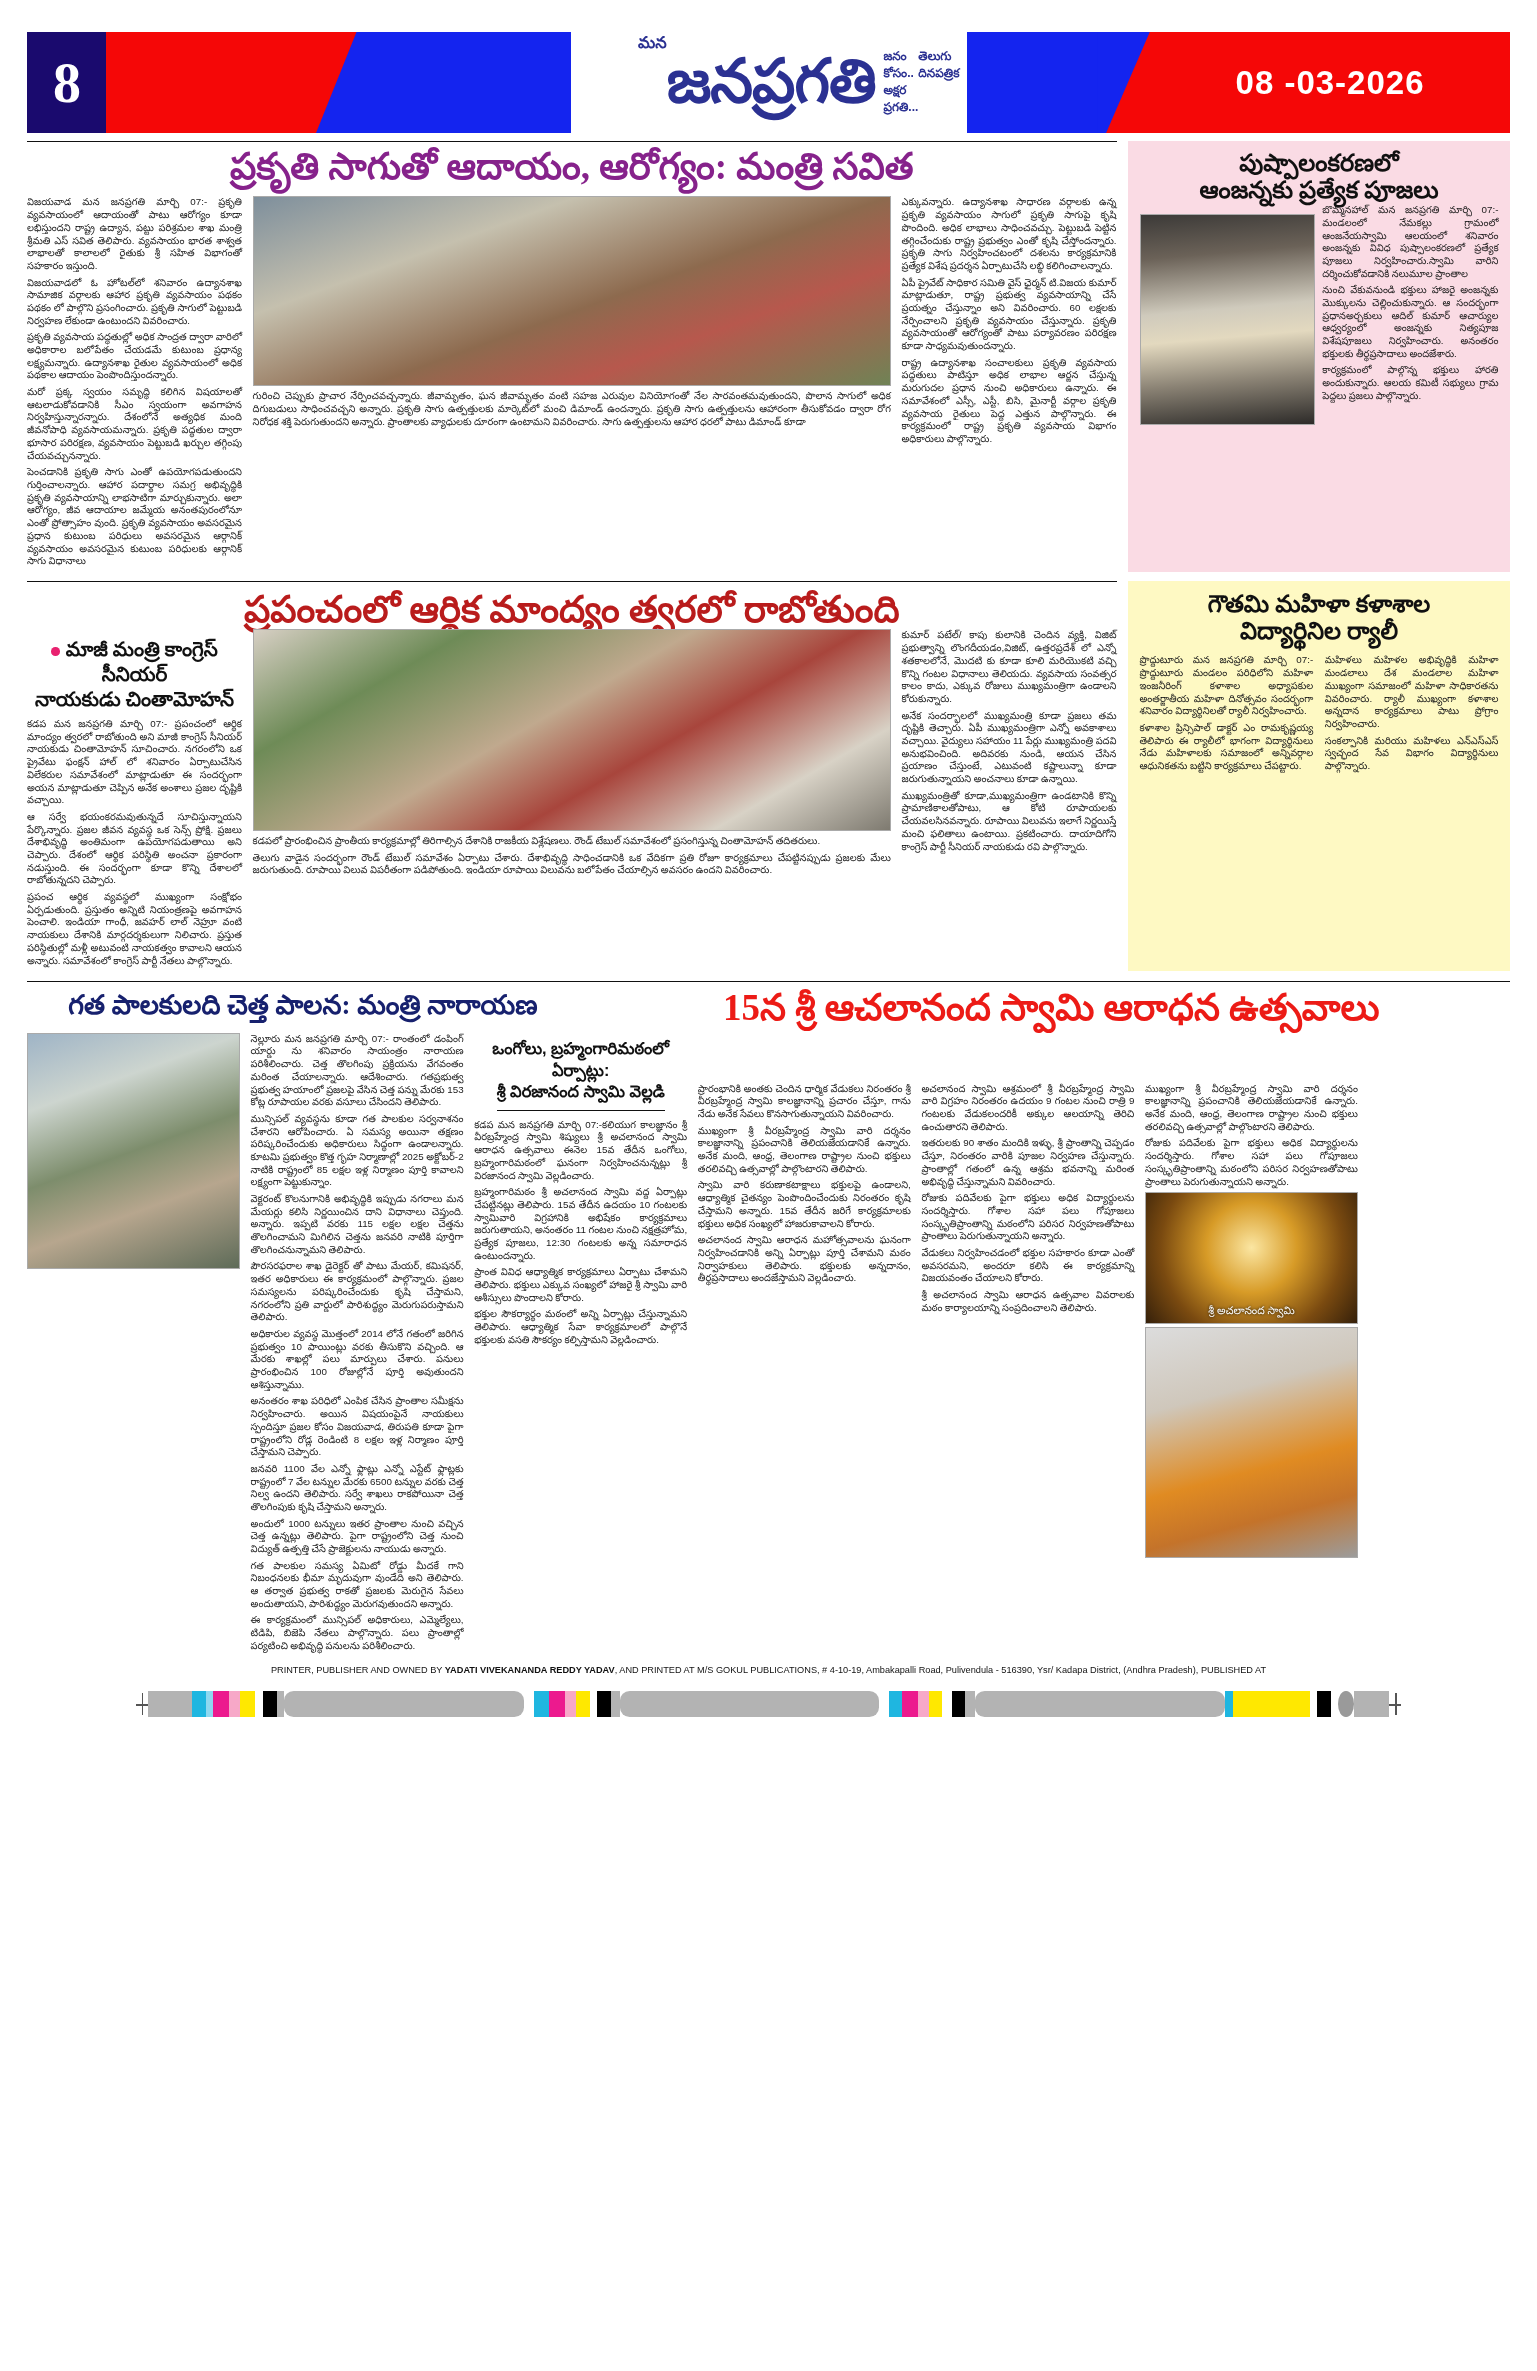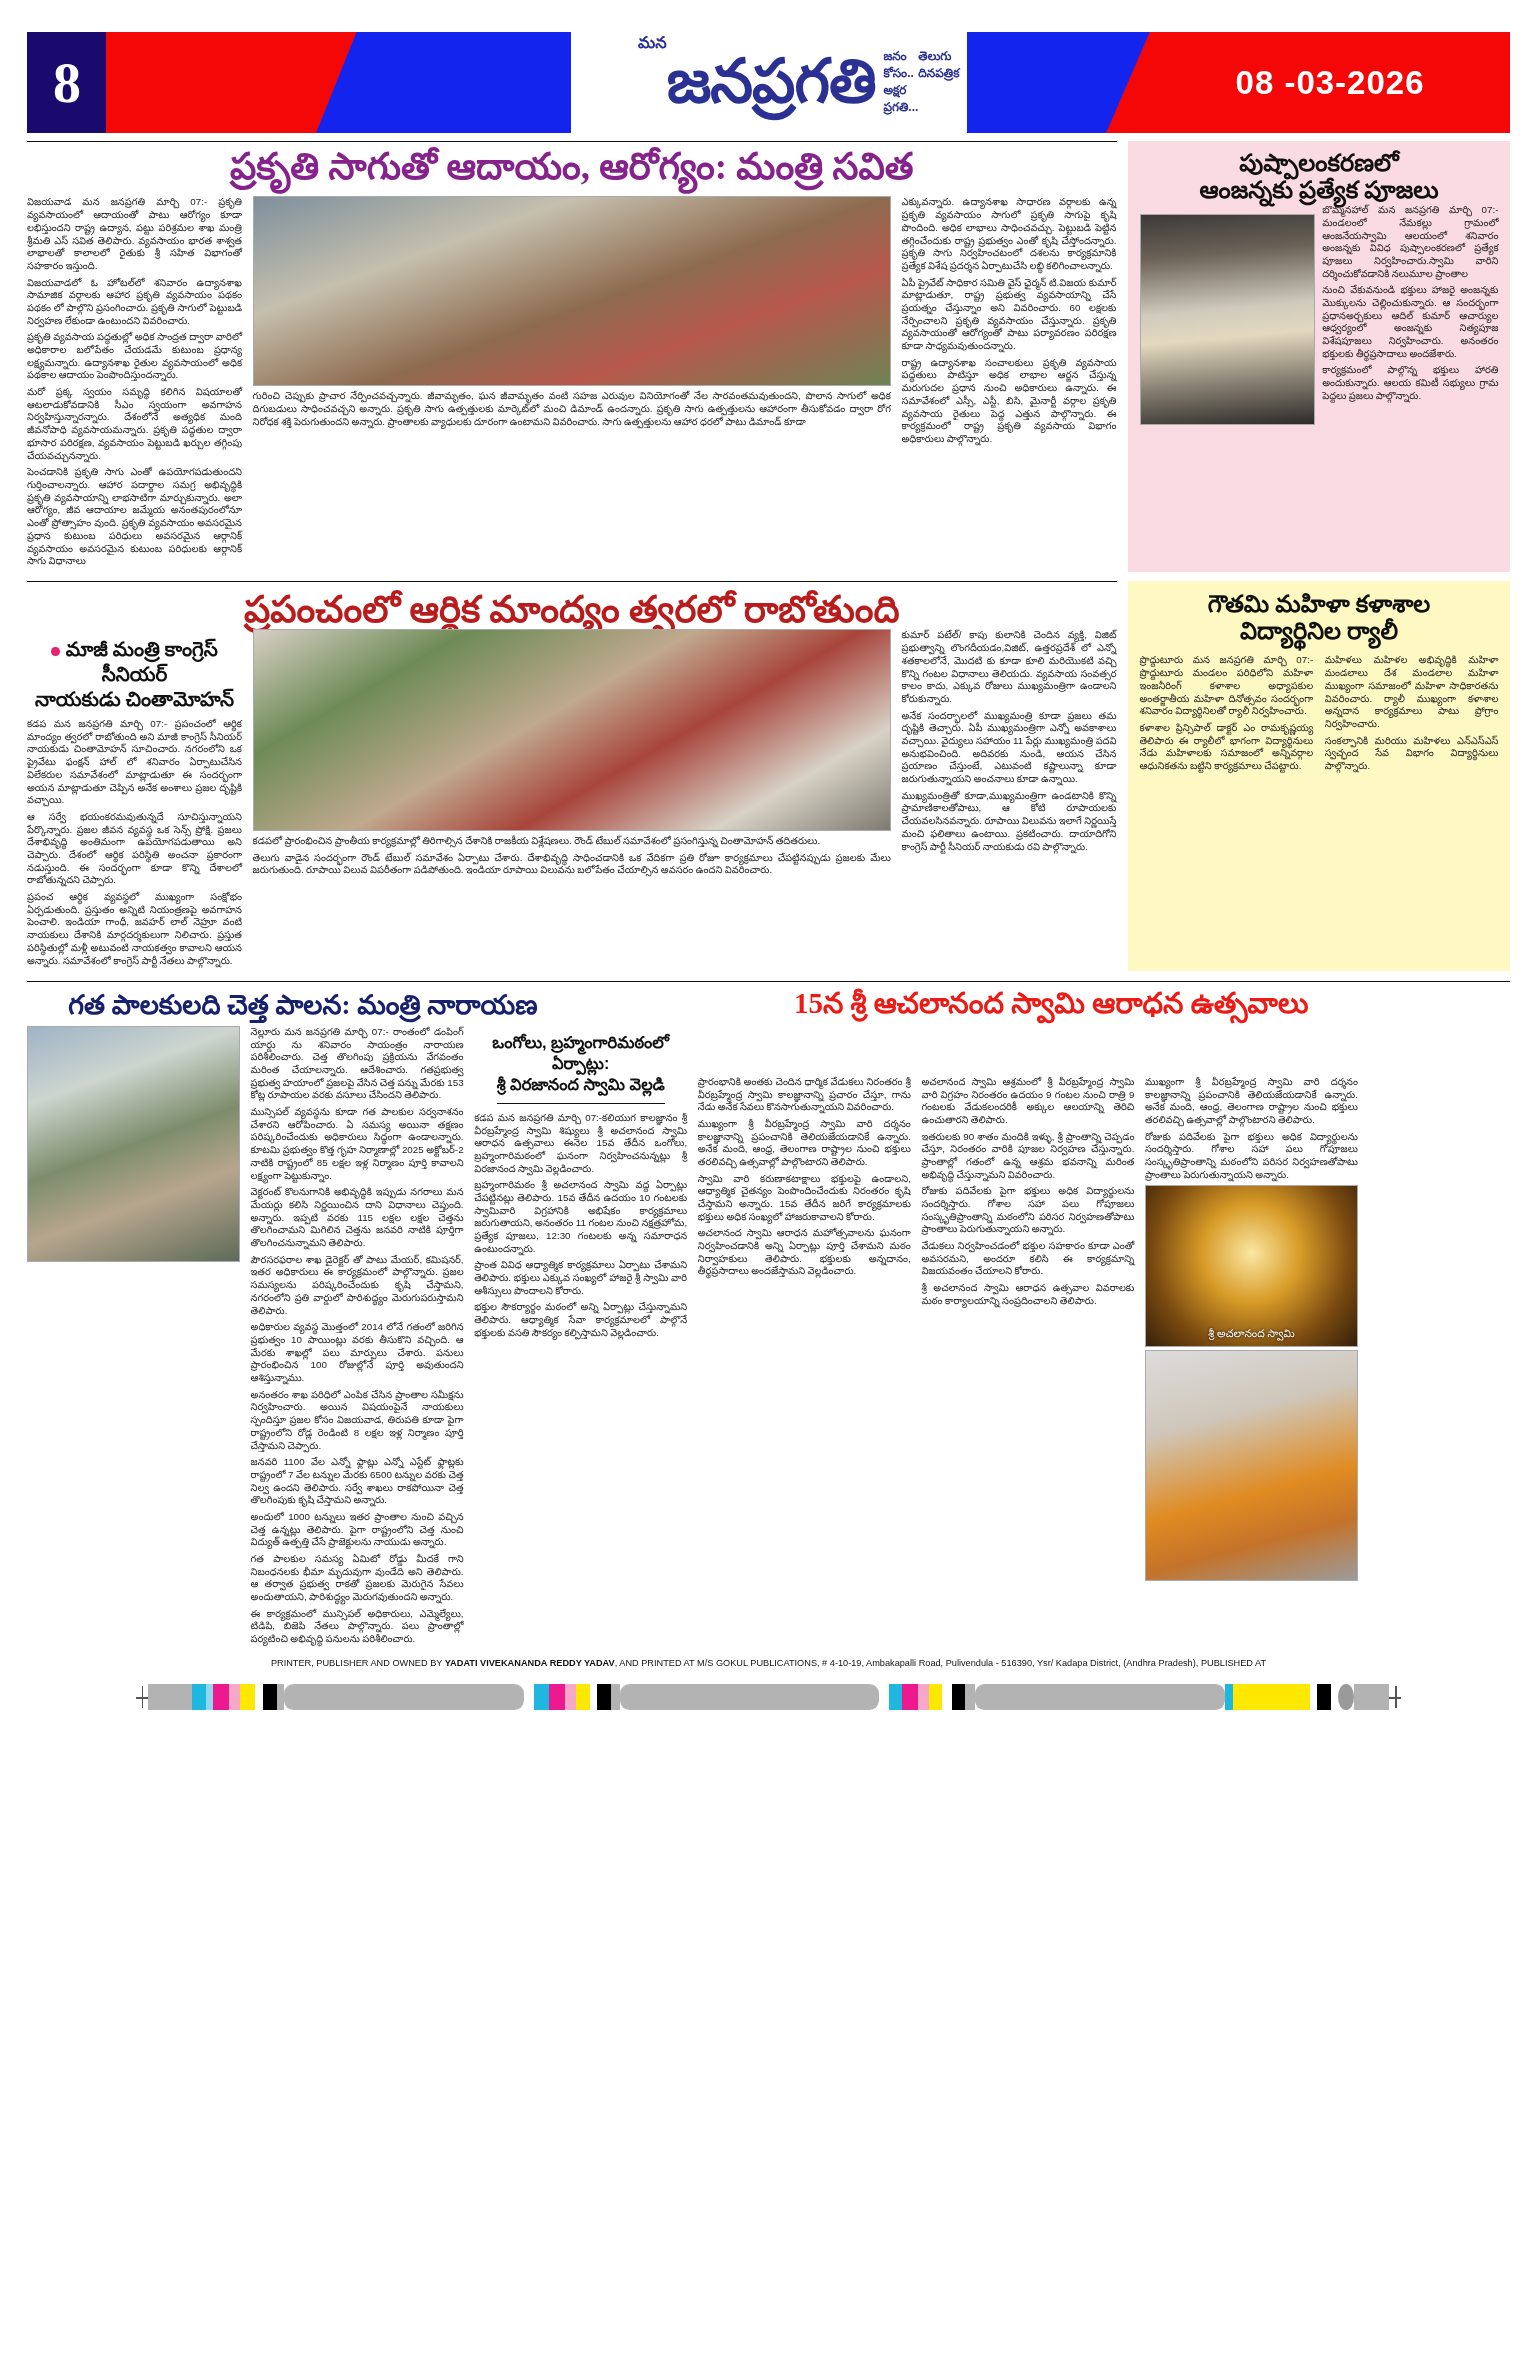--- a/index.html
+++ b/index.html
@@ -66,21 +66,21 @@
   
   .rule { border-top:1.9px solid #111; width:100%; }
 
   .headline {
     font-family:"Liberation Serif", serif;
     font-weight:bold; line-height:1.06; text-align:center;
   }
   .h-purple { color:#86228b; font-size:37px; }
   .h-pink   { color:#b91c1c; font-size:37px; }
   .h-navy   { color:#17216e; font-size:27px; }
-  .h-red    { color:#ec1b16; font-size:29px; }
+  .h-red    { color:#ec1b16; font-size:37px; }
 
   .body-col {
     font-size:9.8px; line-height:1.30; text-align:justify;
     color:#1a1a1a; hyphens:auto; word-spacing:-0.3px;
   }
   .body-col p { margin:0 0 3.8px 0; text-indent:0; }
 
   .photo {
     background:#cfcfcf; position:relative; overflow:hidden;
     border:1px solid #aaa;
@@ -130,21 +130,21 @@
   .sec3 { margin-top:9.6px; }
   .sec3-heads { display:flex; align-items:flex-start; gap:13.4px; }
   .sec3-head-left { flex:0 0 552px; }
   .sec3-head-right { flex:1 1 auto; }
   .sec3-sub { text-align:center; font-size:16.3px; font-weight:bold; color:#111; line-height:1.3; margin-top:5.8px; }
   .sec3-sub .ul { border-bottom:1.9px solid #111; display:inline-block; padding-bottom:8px;}
   .sec3-cols { display:flex; gap:10.6px; margin-top:5.8px; }
   .sec3-c { flex:1 1 0; }
   .sec3-c.narrow { flex:0 0 213px; }
   .sec3-photo-main { width:100%; height:236px; margin-bottom:3.8px; }
-  .sec3-photo-g1 { width:100%; height:162px; margin-bottom:2.9px; }
+  .sec3-photo-g1 { width:100%; height:132px; margin-bottom:2.9px; }
   .sec3-photo-g2 { width:100%; height:231px; }
 
   
   .footer { margin-top:7.7px; }
   .footer-text { font-size:9.2px; text-align:center; line-height:1.5; color:#111; }
   .footer-text b { font-weight:bold; }
   .colorbar { display:flex; align-items:center; justify-content:center; gap:0; margin-top:13.4px; height:26px; }
   .cb { height:26px; }
   .cb-reg { width:12.5px; height:22px; position:relative; }
   .cb-reg::before{content:"";position:absolute;left:0;right:0;top:50%;height:1.5px;background:#555;}

